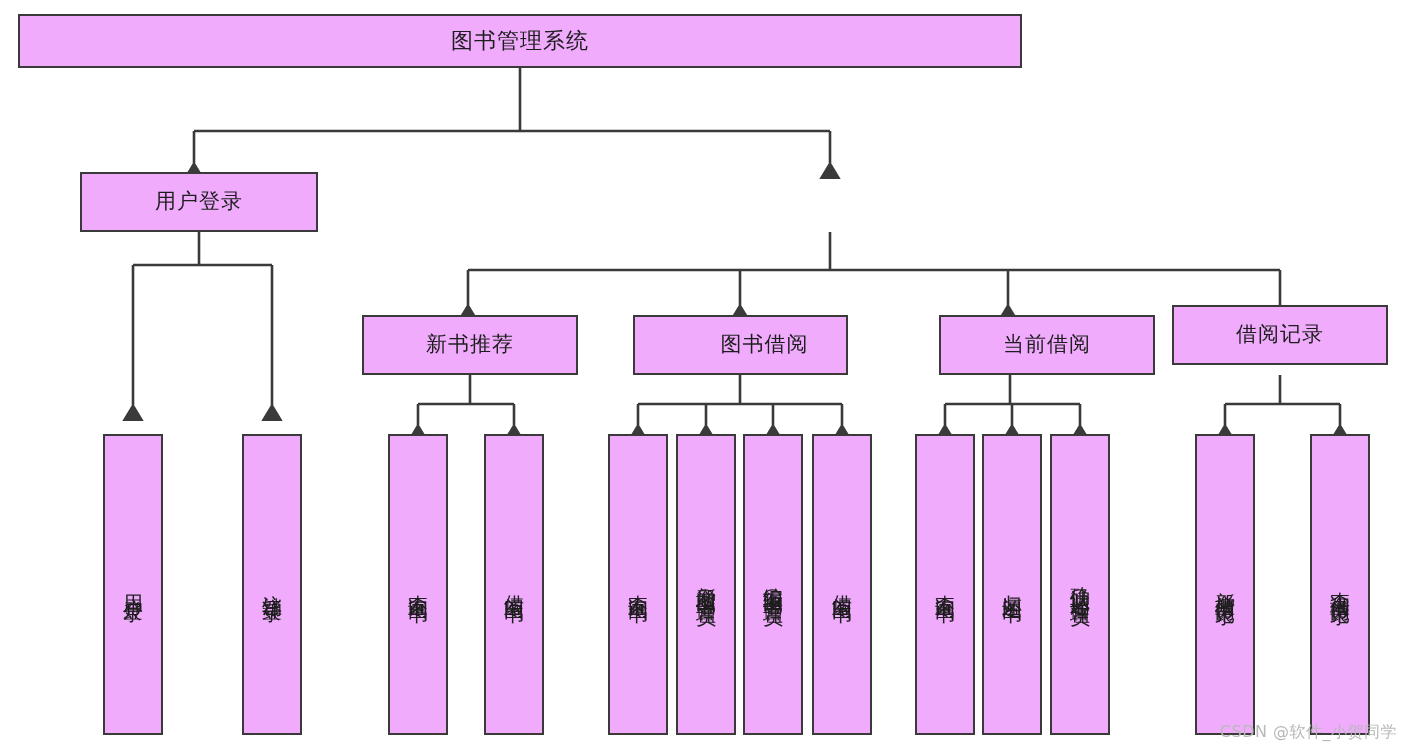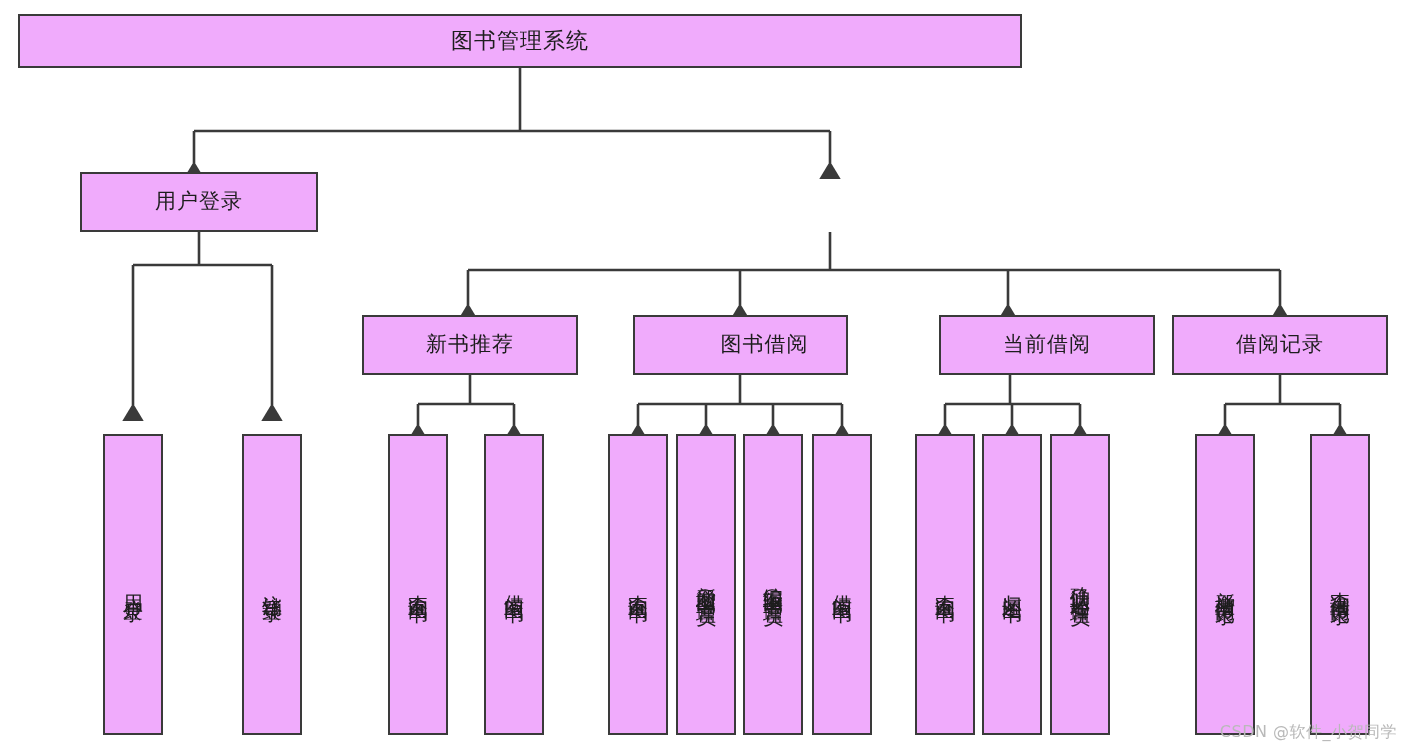--- a/index.html
+++ b/index.html
@@ -136,21 +136,21 @@
 
   <div class="node horiz" style="left:362px; top:315px; width:216px; height:60px;">
     <span>新书推荐</span>
   </div>
   <div class="node horiz" style="left:633px; top:315px; width:215px; height:60px;padding-left:48px;">
     <span>图书借阅</span>
   </div>
   <div class="node horiz" style="left:902px; top:315px; width:216px; height:60px;margin-left:37px;">
     <span>当前借阅</span>
   </div>
-  <div class="node horiz" style="left:1172px; top:315px; width:216px; height:60px;">
+  <div class="node horiz" style="left:1172px; top:305px; width:216px; height:60px;">
     <span>借阅记录</span>
   </div>
 
   <div class="node vert" style="left:103px; top:434px; width:60px; height:301px;">
     <span class="vlabel">用户登录</span>
   </div>
   <div class="node vert" style="left:242px; top:434px; width:60px; height:301px;">
     <span class="vlabel">注销登录</span>
   </div>
 

